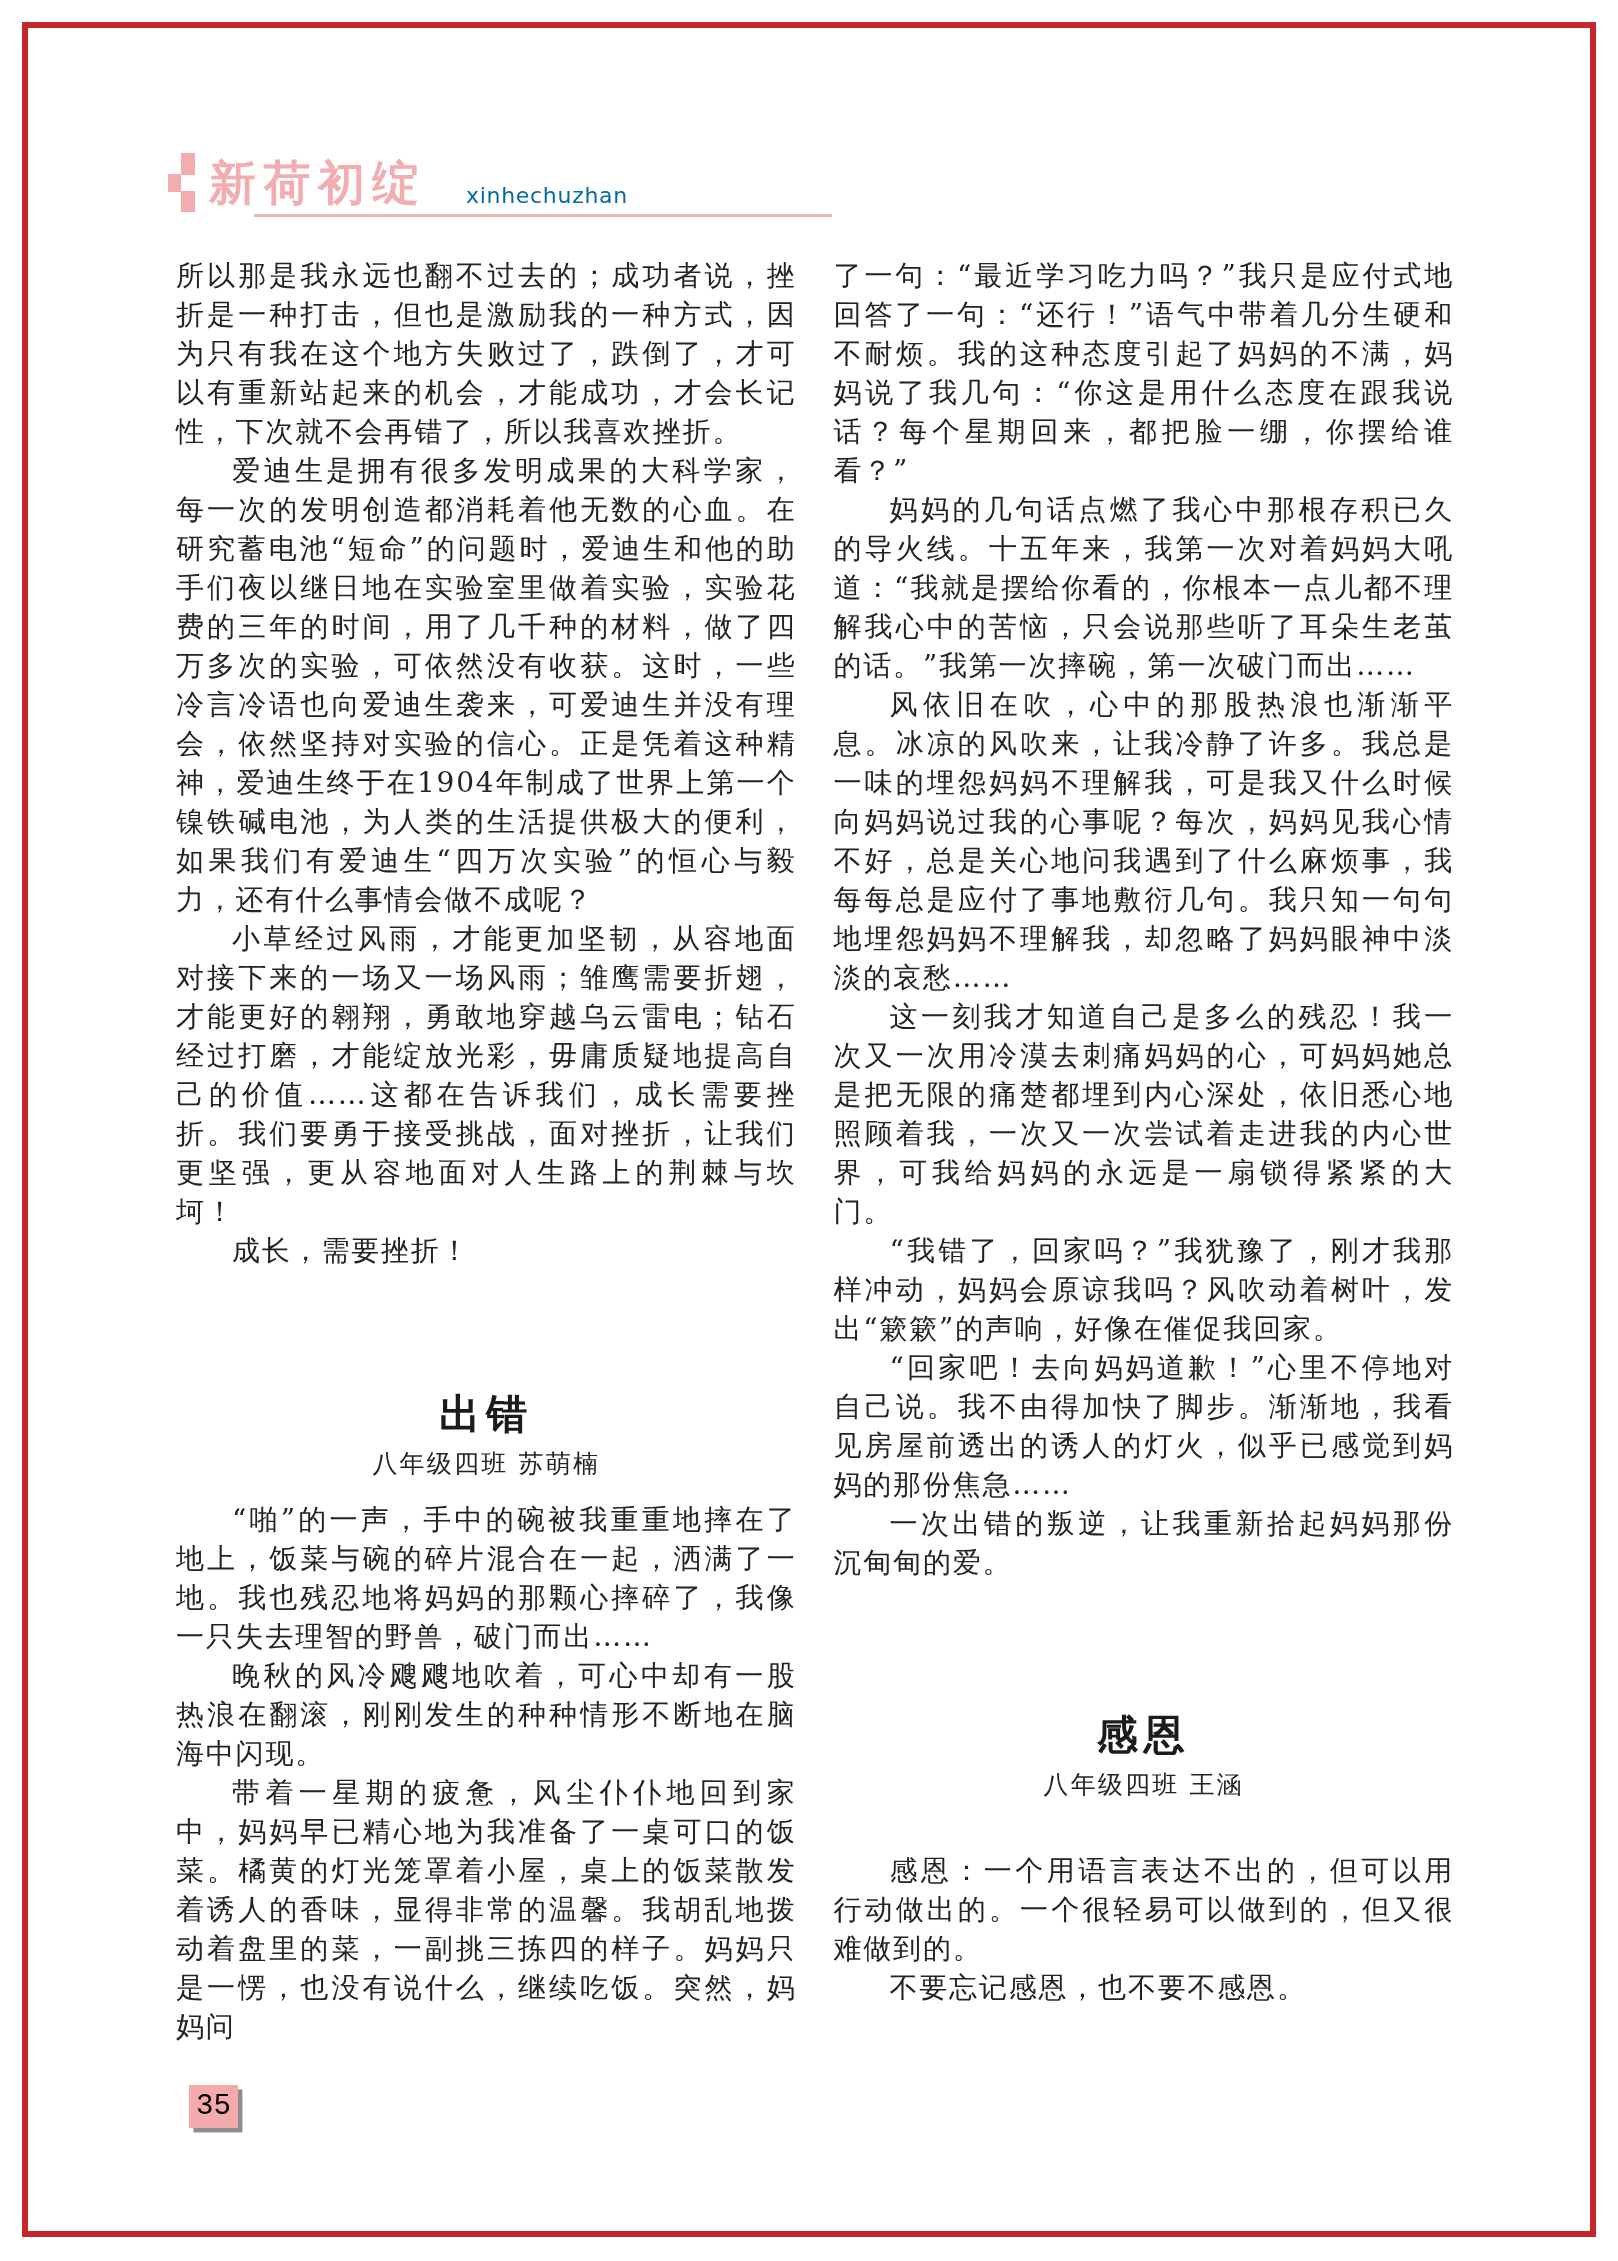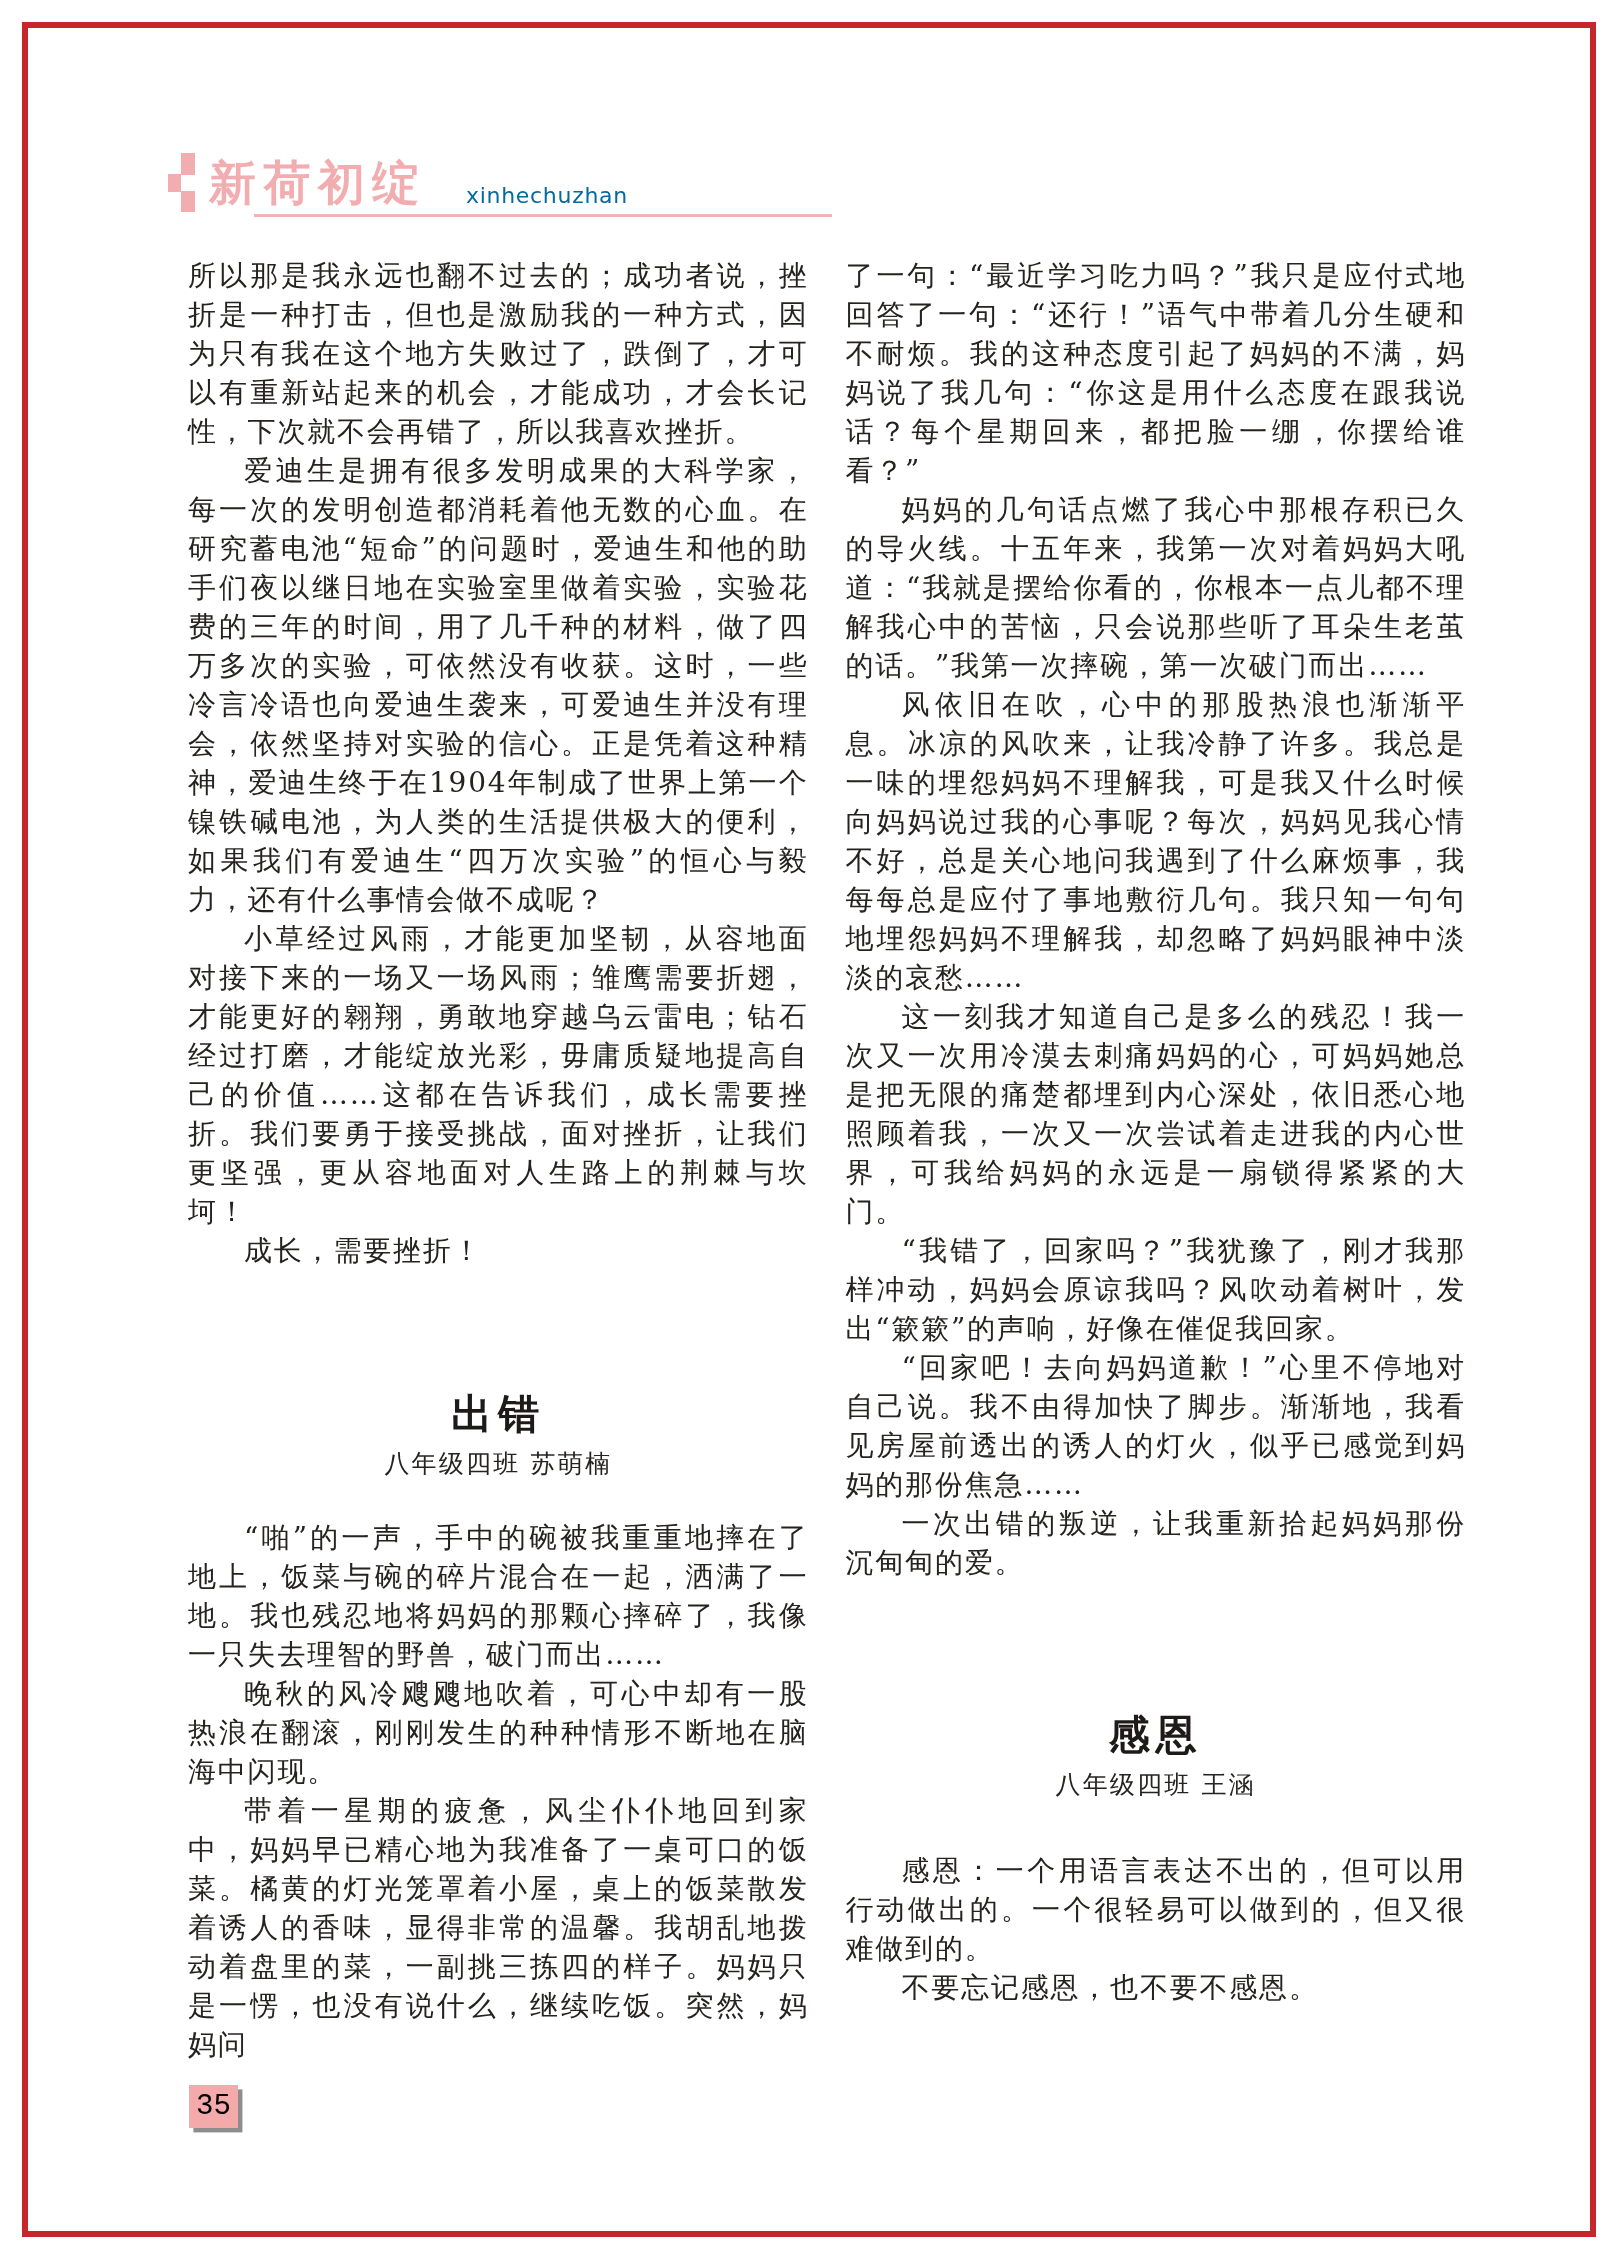--- a/index.html
+++ b/index.html
@@ -34,21 +34,21 @@
     position:absolute;left:298px;top:34px;
     font-family:"DejaVu Sans","Liberation Sans",sans-serif;
     font-size:22px;letter-spacing:0.7px;
   }
   .header-underline{
     position:absolute;left:86px;top:65px;
     width:578px;height:2.9px;
   }
   
   .columns{
-    position:absolute;left:188px;top:256px;width:1278px;
+    position:absolute;left:176px;top:256px;width:1278px;
     display:flex;gap:37px;
   }
   .col{flex:1;min-width:0;}
   .para{
     margin:0;
     font-size:28px;
     line-height:39px;
     letter-spacing:1.8px;
     text-align:justify;
     text-justify:inter-character;
@@ -57,21 +57,21 @@
   .article-title{
     margin:0;text-align:center;
     font-size:41px;font-weight:bold;line-height:49px;
     letter-spacing:5.9px;color:#1d1a19;
   }
   .article-author{
     margin:8.8px 0 0 0;text-align:center;
     font-size:25px;line-height:32px;letter-spacing:2.2px;
   }
   .col-left .article-header{margin-top:120px;}
-  .col-left .article-body{margin-top:38px;}
+  .col-left .article-body{margin-top:20px;}
   .col-right .article-header{margin-top:129px;}
   .col-right .article-body{margin-top:50px;}
   
   .page-number{
     position:absolute;left:189px;top:2085px;
     width:49px;height:43px;
     display:flex;align-items:center;justify-content:center;
     font-family:Liberation Mono, monospace;
     font-size:29px;color:#000000;
   }

